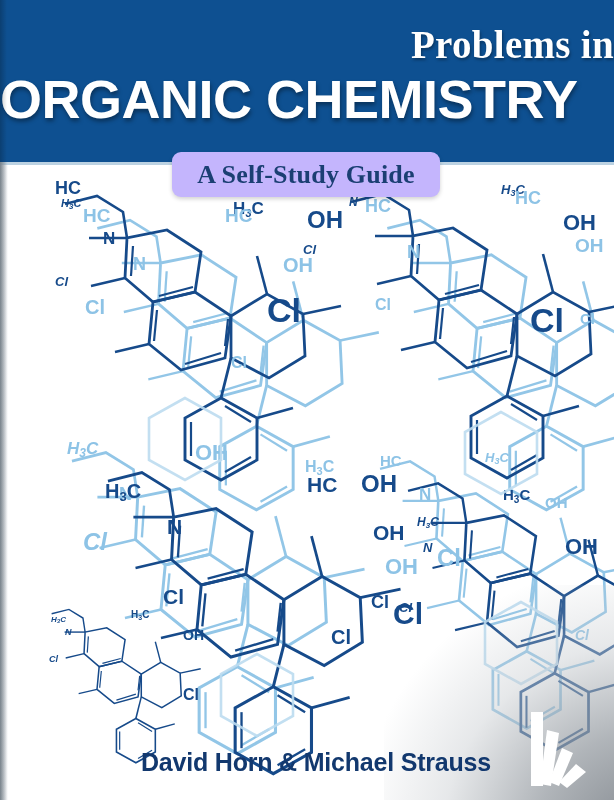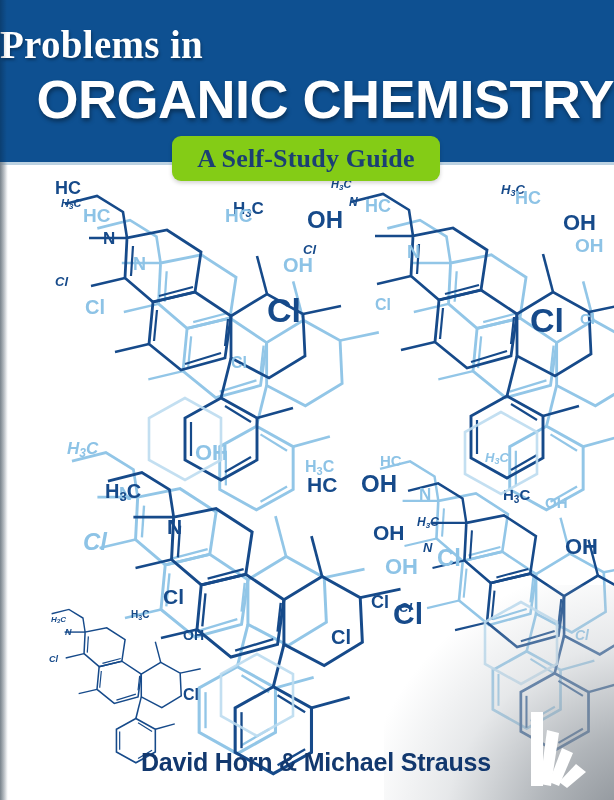--- a/index.html
+++ b/index.html
@@ -48,49 +48,49 @@
     width: 8px; height: 638px;
     background: linear-gradient(to right, #9aa7b2, rgba(255,255,255,0));
     z-index: 6;
     pointer-events: none;
   }
 
   #title-kicker {
     position: absolute;
     left: 0; top: 22px;
     width: 614px;
-    text-align: left;
+    text-align: right;
     color: #ffffff;
     font-family: "Liberation Serif", "DejaVu Serif", serif;
     font-weight: bold;
     font-size: 39px;
     letter-spacing: 0.3px;
     text-shadow: 1px 2px 3px rgba(0,0,0,0.35);
     z-index: 3;
   }
   #title-main {
     position: absolute;
     left: 0; top: 68px;
     width: 614px;
-    text-align: right;
+    text-align: left;
     color: #ffffff;
     font-family: "Liberation Sans", "DejaVu Sans", sans-serif;
     font-weight: bold;
     font-size: 54px;
     letter-spacing: -0.5px;
     white-space: nowrap;
     text-shadow: 1px 3px 4px rgba(0,0,0,0.38);
     z-index: 3;
   }
 
   #subtitle-box {
     position: absolute;
-    left: 172px; top: 136px;
+    left: 172px; top: 152px;
     width: 268px; height: 45px;
-    background: #84cc16;
+    background: #c4b5fd;
     border-radius: 9px;
     box-shadow: 0 2px 4px rgba(0,0,0,0.18);
     z-index: 4;
     display: flex;
     align-items: center;
     justify-content: center;
   }
   #subtitle-text {
     color: #1b3f73;
     font-family: "Liberation Serif", "DejaVu Serif", serif;

